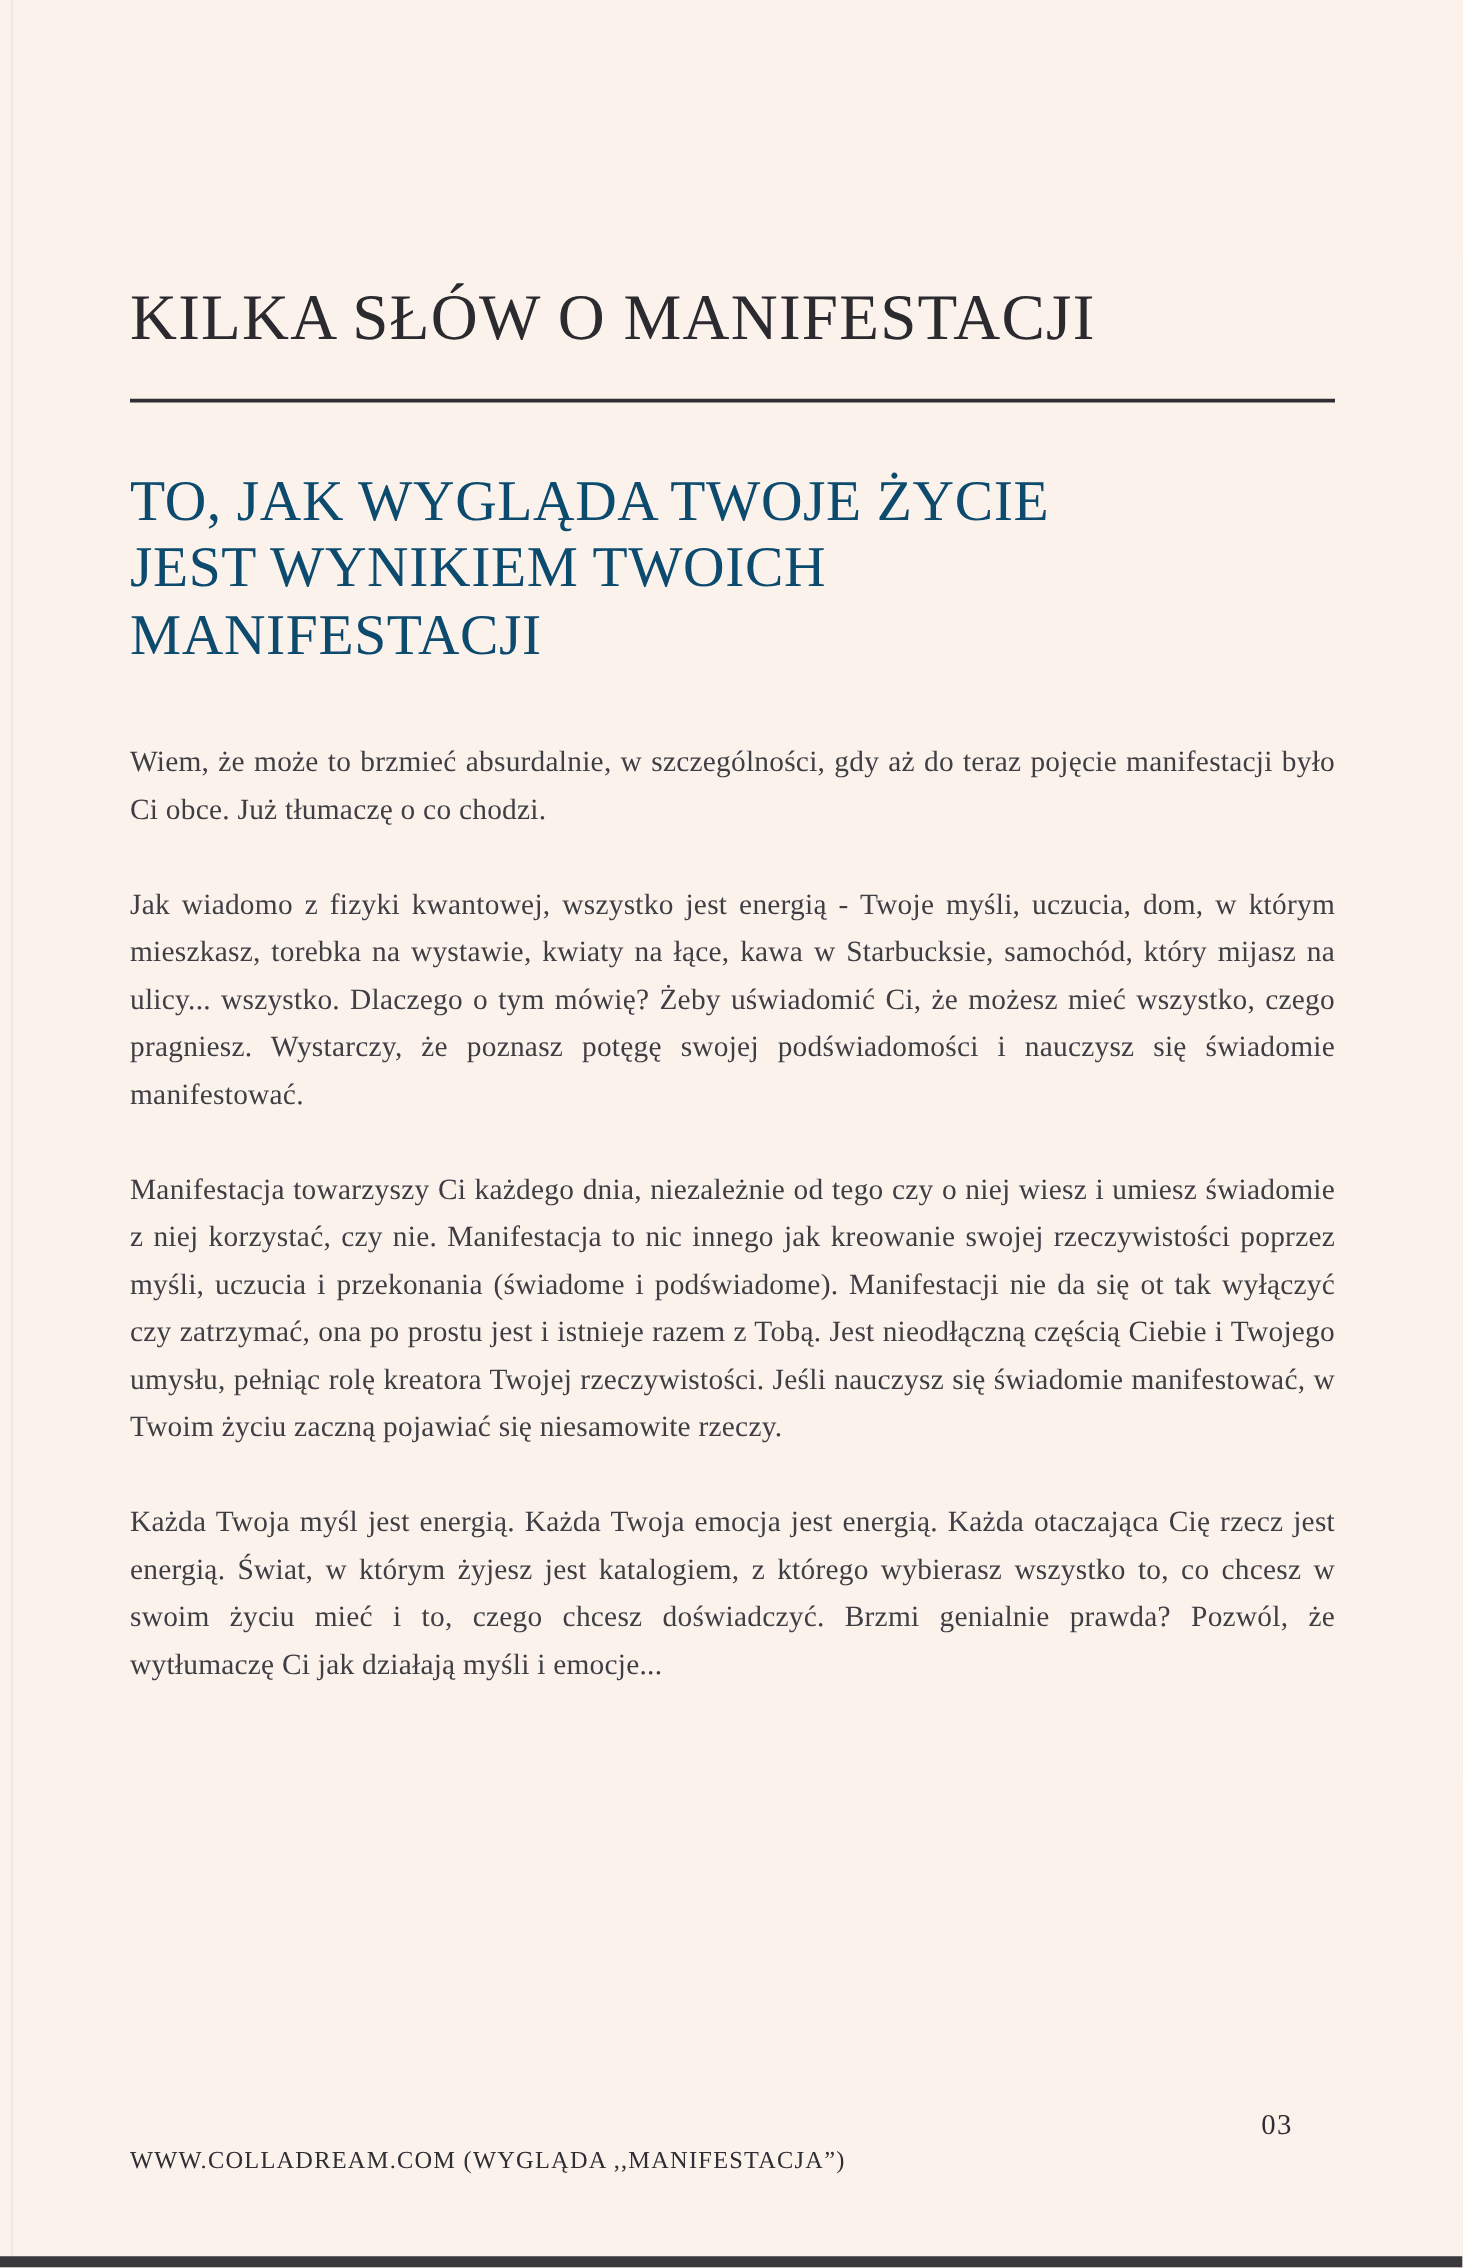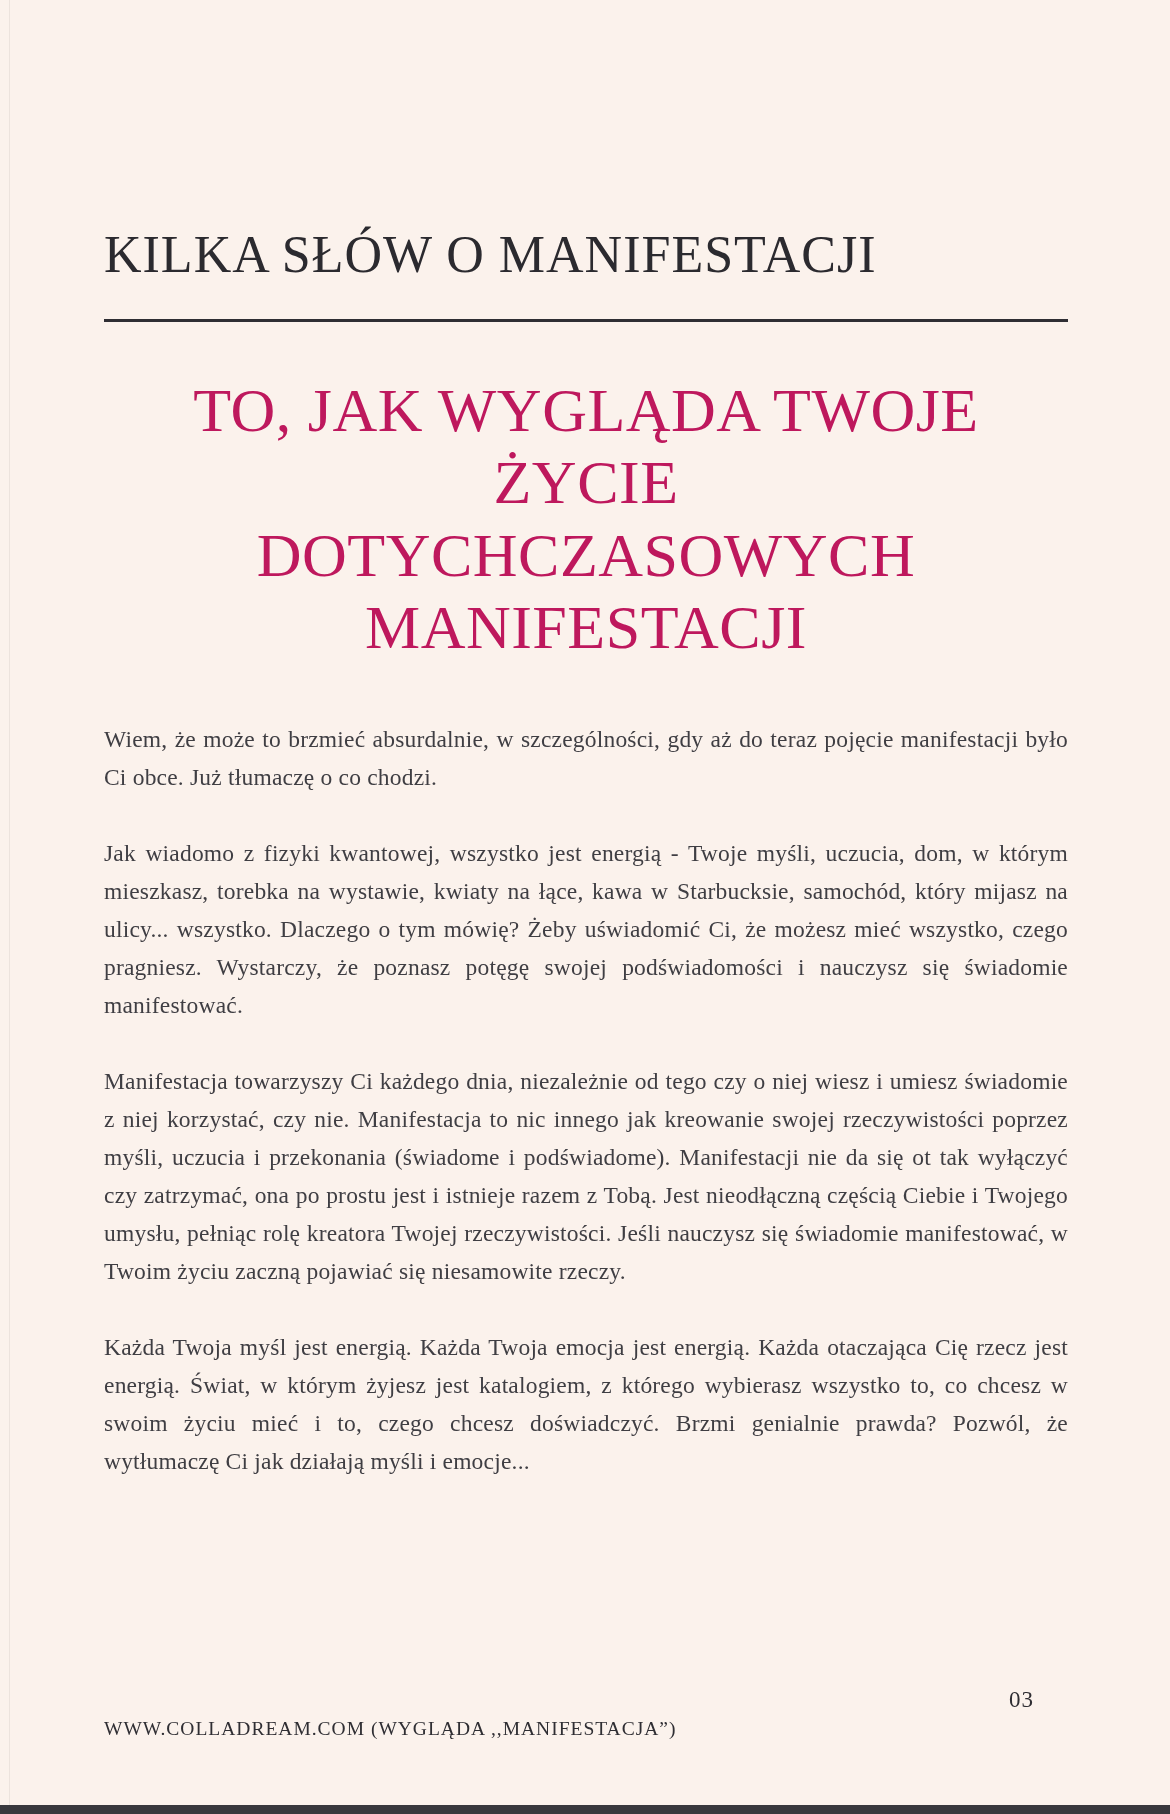--- a/index.html
+++ b/index.html
@@ -36,25 +36,24 @@
   .title-rule {
     border: none;
     height: 3px;
     background: #2f2e33;
     margin: 36px 0 0 0;
   }
   .doc-subtitle {
     margin: 52px 0 0 0;
     font-family: "Liberation Serif", serif;
     font-weight: 400;
-    font-size: 62px;
+    font-size: 46px;
     line-height: 1.17;
     letter-spacing: 0.5px;
-    color: #be185d;
-    text-align: center;
+    color: #0c4a6e;
   }
   .doc-subtitle span { display: block; }
   .body-copy {
     margin-top: 56px;
     font-family: Liberation Serif, serif;
   }
   .body-copy p {
     margin: 0 0 38px 0;
     font-size: 23.5px;
     line-height: 38px;
@@ -96,21 +95,21 @@
 
 <div class="page">
   <div class="content">
 
     <h1 class="doc-title">KILKA SŁÓW O MANIFESTACJI</h1>
 
     <hr class="title-rule">
 
     <h2 class="doc-subtitle">
       <span>TO, JAK WYGLĄDA TWOJE ŻYCIE</span>
-      <span>DOTYCHCZASOWYCH</span>
+      <span>JEST WYNIKIEM TWOICH</span>
       <span>MANIFESTACJI</span>
     </h2>
 
     <div class="body-copy">
       <p>Wiem, że może to brzmieć absurdalnie, w szczególności, gdy aż do teraz pojęcie manifestacji było Ci obce. Już tłumaczę o co chodzi.</p>
       <p>Jak wiadomo z fizyki kwantowej, wszystko jest energią - Twoje  myśli, uczucia, dom, w którym mieszkasz, torebka na wystawie, kwiaty na łące, kawa w Starbucksie, samochód, który mijasz na ulicy... wszystko.  Dlaczego o tym mówię? Żeby uświadomić Ci, że możesz mieć wszystko, czego pragniesz.  Wystarczy, że poznasz  potęgę swojej podświadomości i nauczysz się świadomie manifestować.</p>
       <p>Manifestacja  towarzyszy  Ci każdego dnia, niezależnie od tego czy o niej wiesz i umiesz świadomie z niej korzystać, czy nie. Manifestacja to nic innego jak kreowanie swojej rzeczywistości poprzez myśli, uczucia i przekonania (świadome i podświadome). Manifestacji nie da się ot tak wyłączyć czy zatrzymać, ona po prostu jest i istnieje razem z Tobą. Jest nieodłączną częścią Ciebie i Twojego umysłu, pełniąc rolę kreatora Twojej rzeczywistości. Jeśli nauczysz się świadomie manifestować, w Twoim życiu zaczną pojawiać się niesamowite rzeczy.</p>
       <p>Każda Twoja myśl jest energią. Każda Twoja emocja jest energią. Każda otaczająca Cię rzecz jest energią.  Świat, w którym żyjesz jest katalogiem, z którego wybierasz wszystko to, co chcesz w swoim życiu mieć i to, czego chcesz doświadczyć. Brzmi genialnie prawda? Pozwól, że wytłumaczę Ci jak działają myśli i emocje...</p>
     </div>
   </div>

